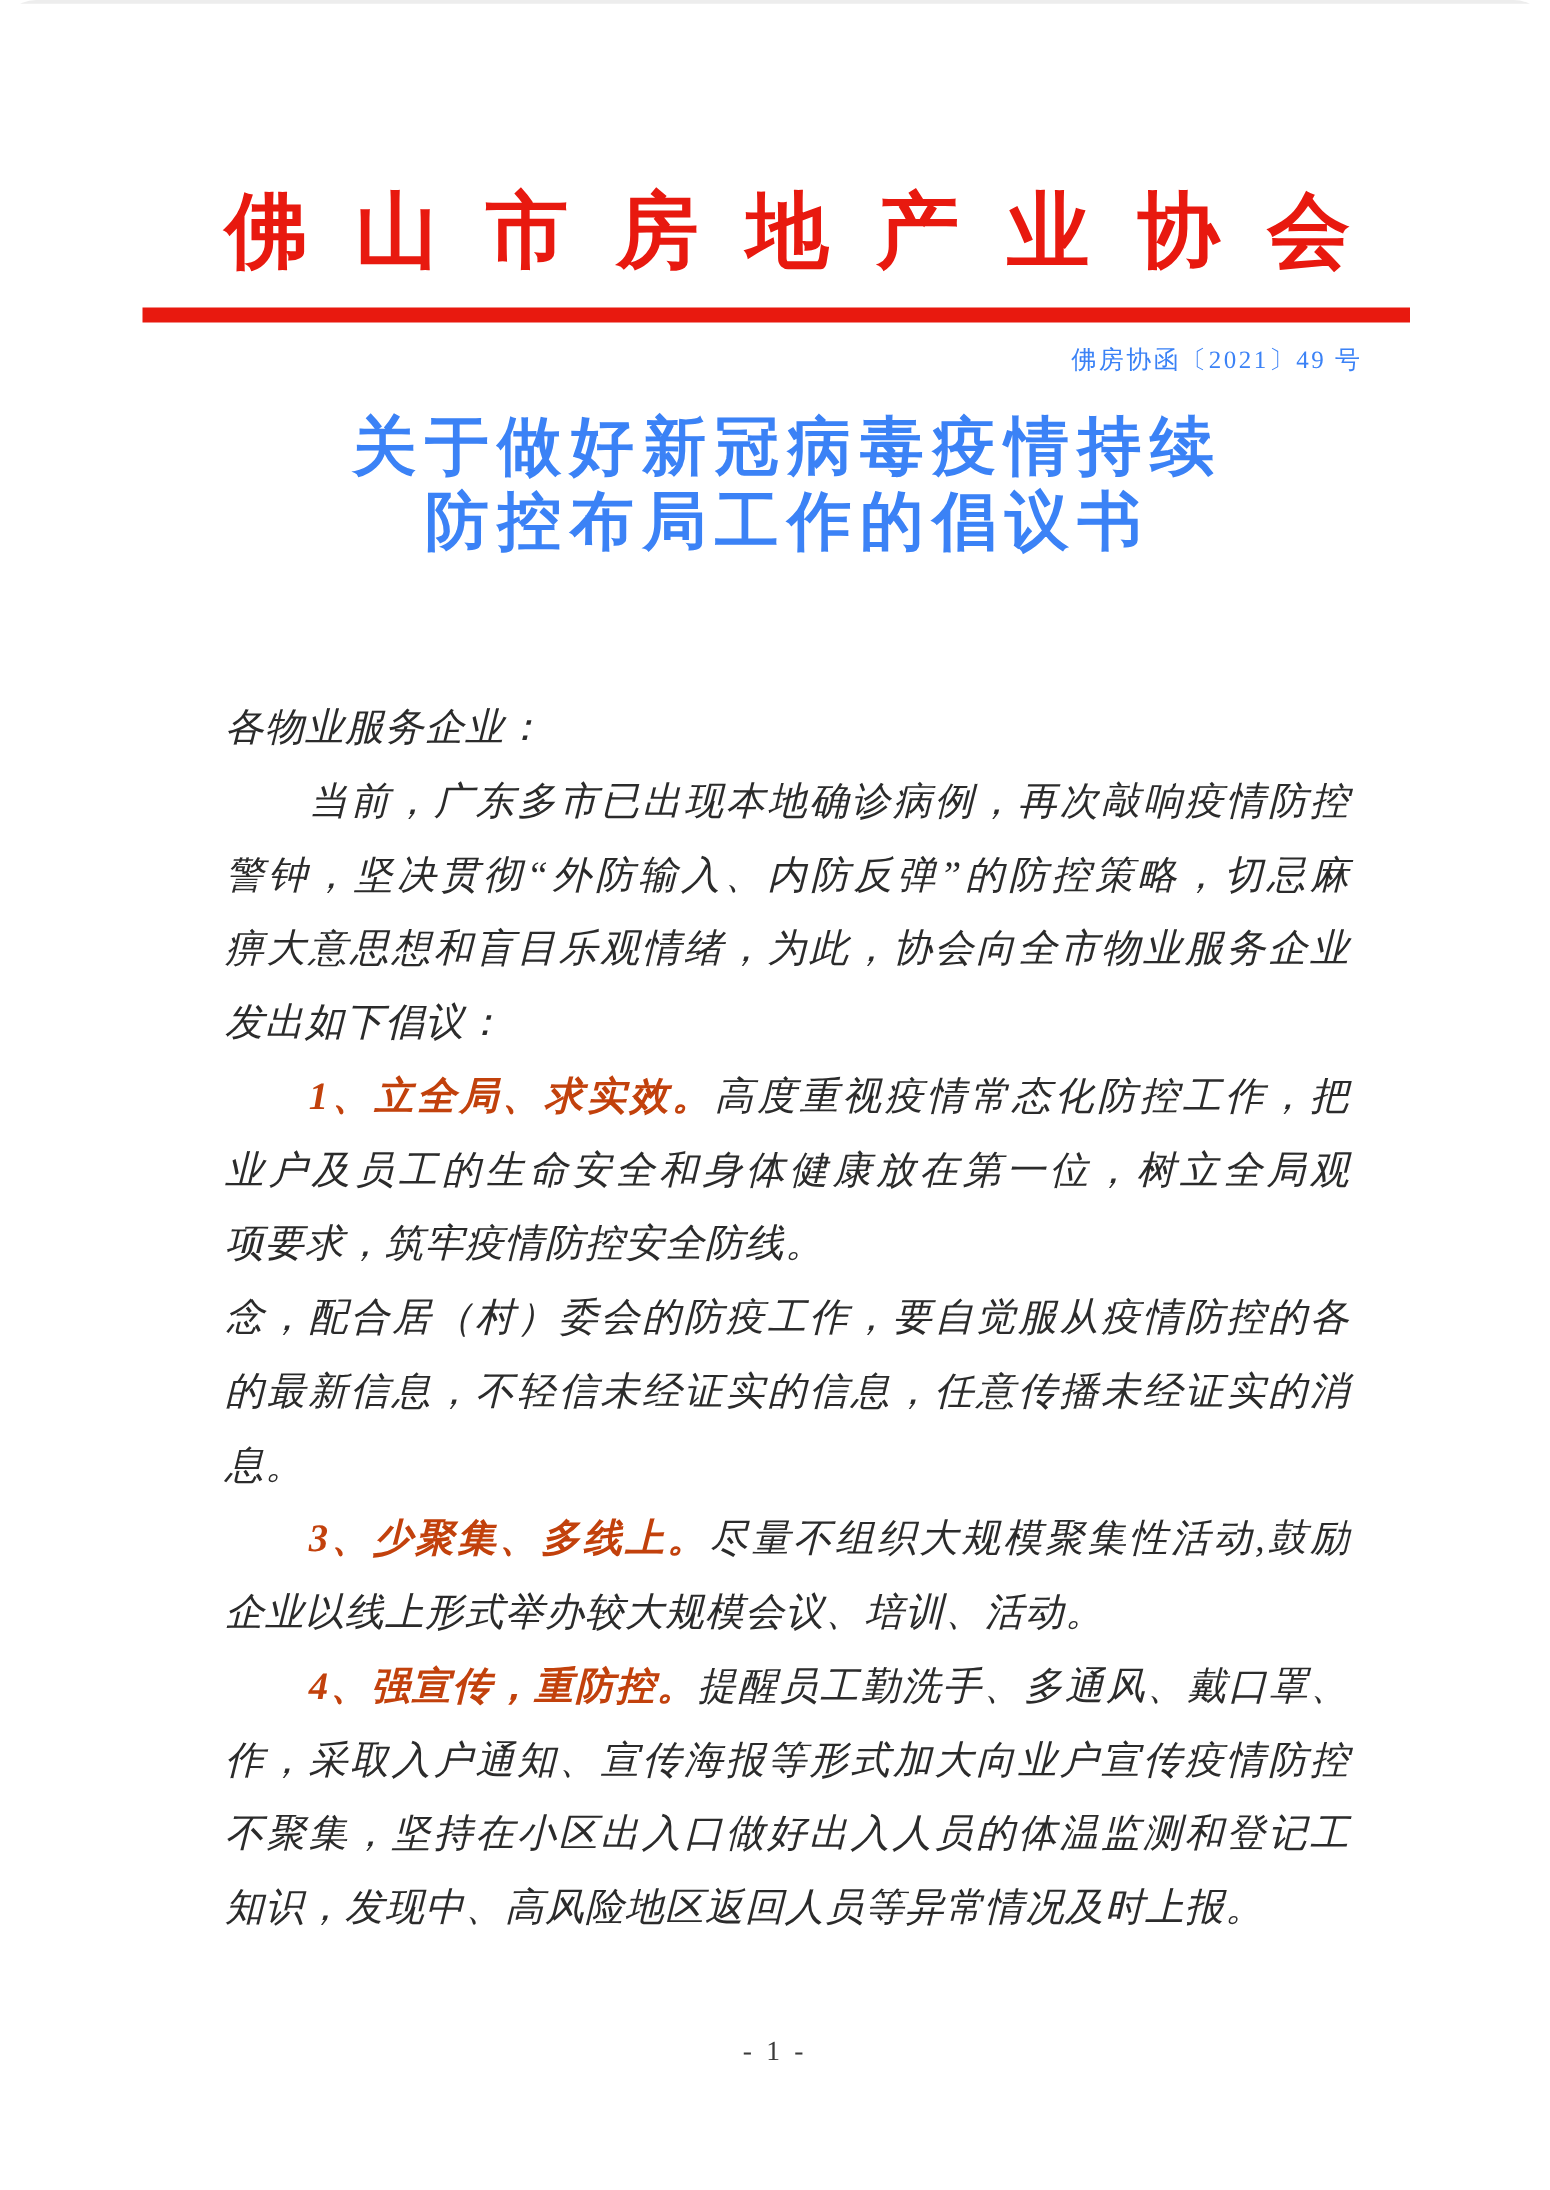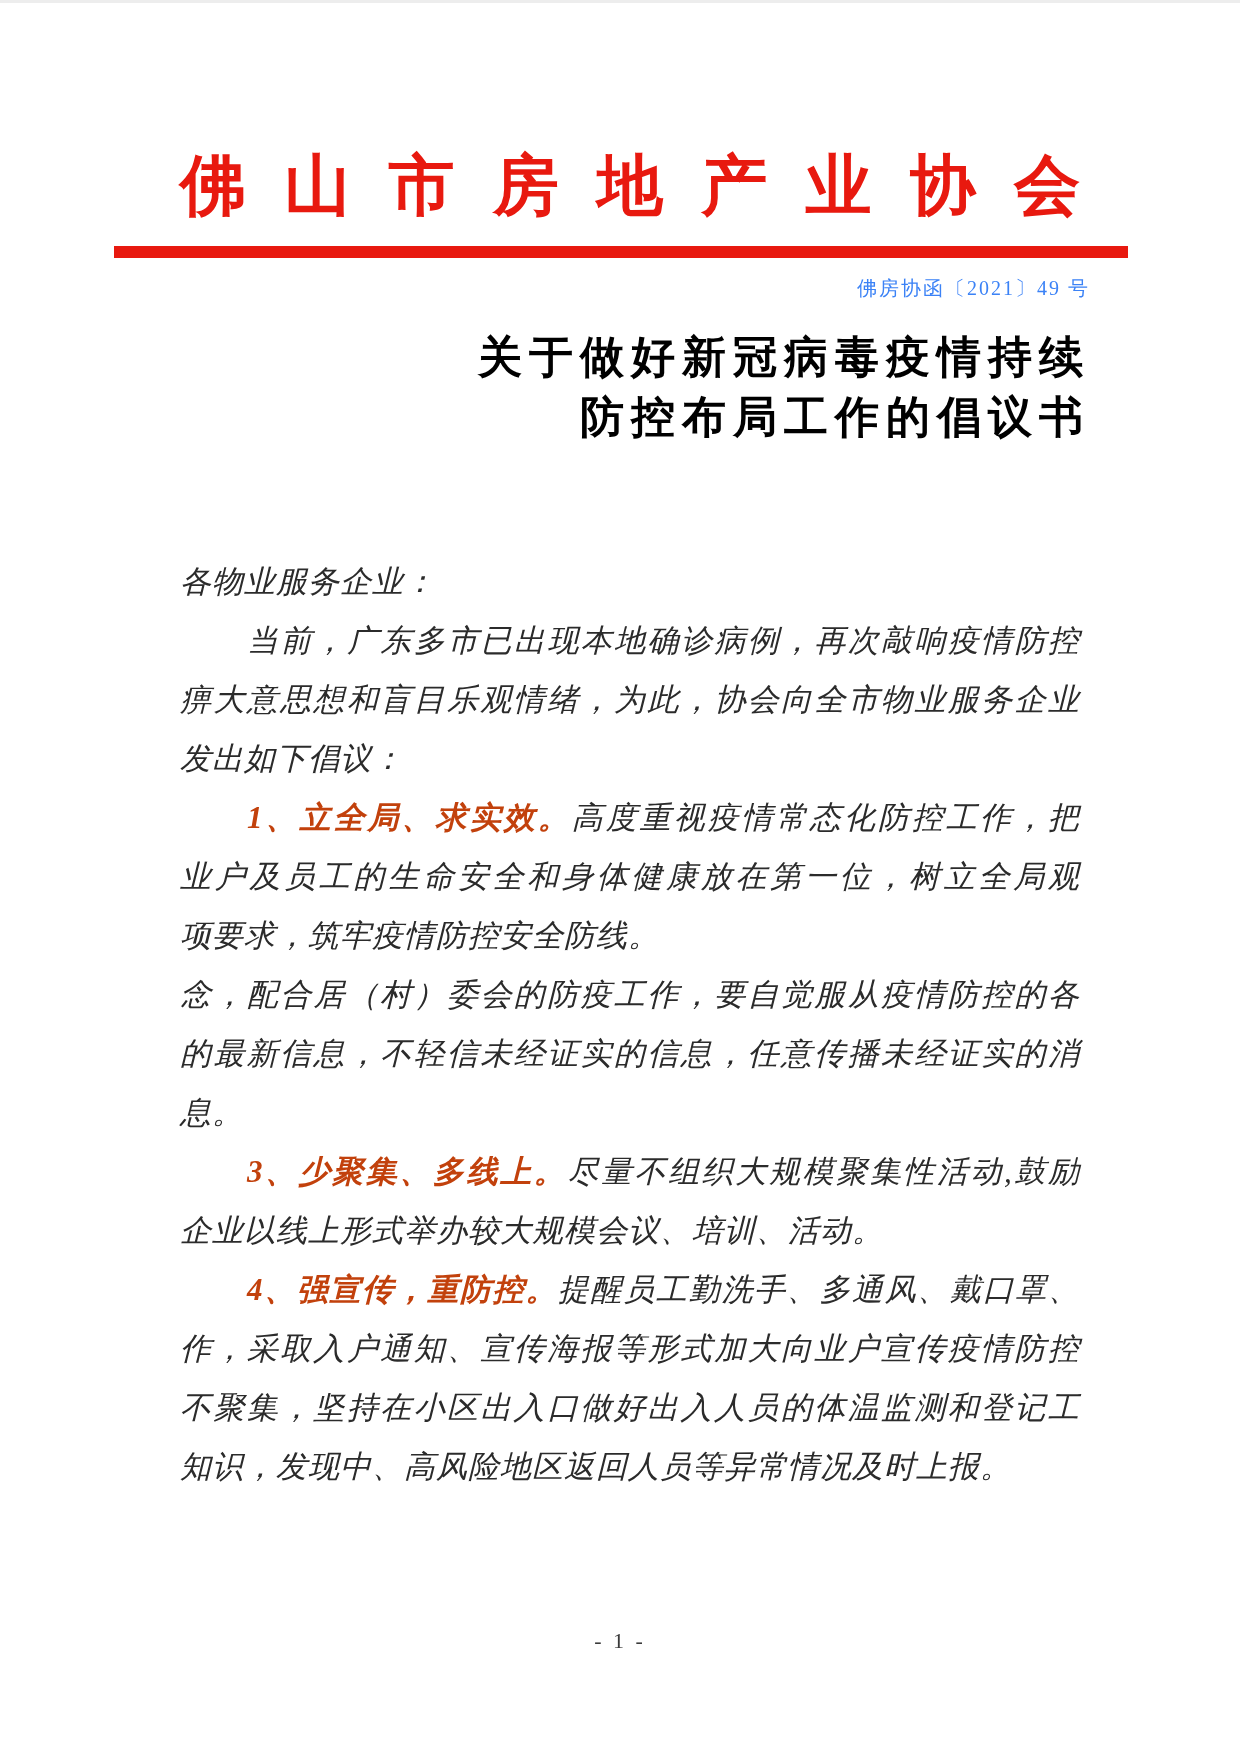--- a/index.html
+++ b/index.html
@@ -4,20 +4,21 @@
 <style>
   html, body { margin: 0; padding: 0; background: #ffffff; }
   .page {
     position: relative;
     width: 1240px;
     height: 1752px;
     background: #ffffff;
     font-family: "Liberation Serif", "DejaVu Serif", serif;
     color: #2a2a2a;
     overflow: hidden;
+    border-radius: 29px;
   }
   .scan-edge {
     position: absolute; top: 0; left: 0; right: 0; height: 3px;
     background: #ededed;
   }
   .org-name {
     position: absolute;
     top: 146px; left: 180px; width: 900px;
     font-size: 66px; font-weight: bold;
     line-height: 80px;
@@ -35,25 +36,25 @@
     position: absolute;
     top: 268px; left: 180px; width: 910px;
     font-size: 20px; line-height: 40px;
     text-align: right;
     color: #3b82f6;
     letter-spacing: 2px;
   }
   .doc-title {
     position: absolute;
     top: 328px; left: 170px; width: 920px;
-    text-align: right;
-    font-size: 44px; font-weight: bold;
+    text-align: center;
+    font-size: 51px; font-weight: bold;
     line-height: 60px;
     letter-spacing: 7px;
-    color: #000000;
+    color: #3b82f6;
   }
   .body-block {
     position: absolute;
     top: 552px; left: 180px; width: 900px;
     font-size: 31px;
     letter-spacing: 1px;
     color: #2b2b2b;
   }
   .line {
     height: 59px; line-height: 59px;
@@ -86,20 +87,21 @@
   <div class="doc-number">佛房协函〔2021〕49 号</div>
 
   <div class="doc-title">
     <div>关于做好新冠病毒疫情持续</div>
     <div>防控布局工作的倡议书</div>
   </div>
 
   <div class="body-block">
       <div class="line last">各物业服务企业：</div>
       <div class="line indent">当前，广东多市已出现本地确诊病例，再次敲响疫情防控</div>
+      <div class="line">警钟，坚决贯彻“外防输入、内防反弹”的防控策略，切忌麻</div>
       <div class="line">痹大意思想和盲目乐观情绪，为此，协会向全市物业服务企业</div>
       <div class="line last">发出如下倡议：</div>
       <div class="line indent"><b>1、立全局、求实效。</b>高度重视疫情常态化防控工作，把</div>
       <div class="line">业户及员工的生命安全和身体健康放在第一位，树立全局观</div>
       <div class="line last">项要求，筑牢疫情防控安全防线。</div>
       <div class="line">念，配合居（村）委会的防疫工作，要自觉服从疫情防控的各</div>
       <div class="line">的最新信息，不轻信未经证实的信息，任意传播未经证实的消</div>
       <div class="line last">息。</div>
       <div class="line indent"><b>3、少聚集、多线上。</b>尽量不组织大规模聚集性活动,鼓励</div>
       <div class="line last">企业以线上形式举办较大规模会议、培训、活动。</div>

